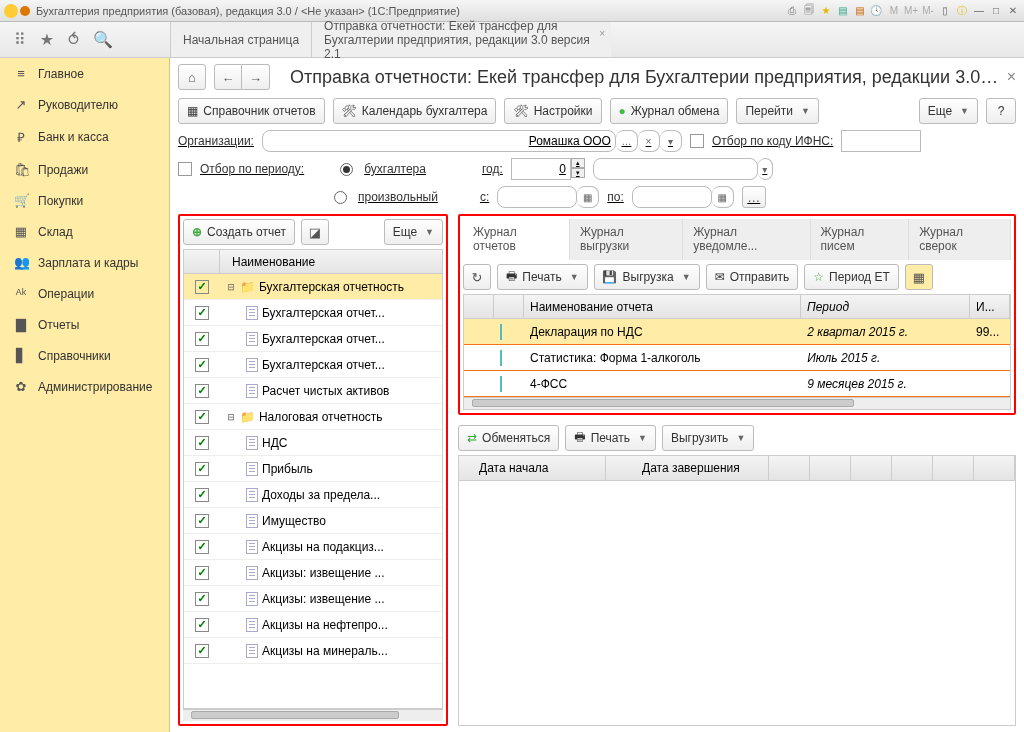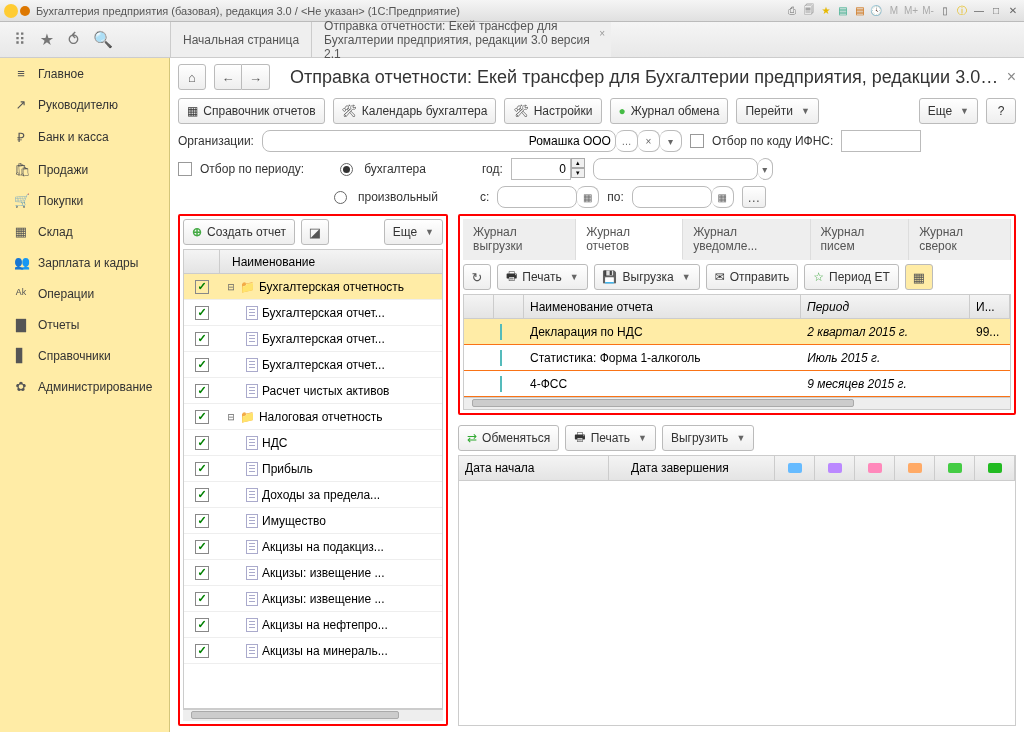--- a/index.html
+++ b/index.html
@@ -23,21 +23,21 @@
 .hdr-row { display: flex; align-items: center; gap: 8px; margin-bottom: 8px; }
 .icon-btn { width: 28px; height: 26px; border: 1px solid #bbb; border-radius: 3px; background: linear-gradient(#fff,#eee); display: flex; align-items: center; justify-content: center; cursor: pointer; color: #555; font-size: 13px; }
 .nav-btns { display: flex; }
 .nav-btns .icon-btn:first-child { border-radius: 3px 0 0 3px; }
 .nav-btns .icon-btn:last-child { border-radius: 0 3px 3px 0; border-left: none;}
 .page-title { font-size: 18px; color: #333; flex: 1; margin-left: 12px; white-space: nowrap; overflow: hidden; text-overflow: ellipsis;}
 .page-close { font-size: 16px; color: #888; cursor: pointer;}
 .toolbar { display: flex; align-items: center; gap: 8px; margin-bottom: 6px; }
 .btn { height: 26px; border: 1px solid #bbb; border-radius: 3px; background: linear-gradient(#fff,#eee); display: flex; align-items: center; padding: 0 8px; cursor: pointer; color: #333; gap: 5px;}
 .btn .drop { font-size: 9px; color: #666; margin-left: 3px;}
-.filter-row { display: flex; align-items: center; gap: 8px; margin-bottom: 6px; }
+.filter-row { display: flex; align-items: center; gap: 8px; margin-bottom: 6px; text-decoration: underline; }
 .label { color: #333; }
 .input { height: 22px; border: 1px solid #bbb; padding: 0 4px; background: #fff; }
 .input-group { display: flex; }
 .input-group .input { border-radius: 8px; text-align: right;}
 .input-group .sm { width: 22px; border-left: none; display: flex; align-items: center; justify-content: center; cursor: pointer; font-size: 10px; color: #666;}
 .chk { width: 14px; height: 14px; border: 1px solid #999; background: #fff; cursor: pointer; }
 .radio { width: 13px; height: 13px; border: 1px solid #666; border-radius: 50%; background: #fff; display: inline-flex; align-items: center; justify-content: center; margin-right: 3px;}
 .radio.on::after { content: ''; width: 7px; height: 7px; border-radius: 50%; background: #333;}
 .twocol { display: flex; gap: 10px; flex: 1; overflow: hidden;}
 .leftpane { width: 270px; border: 2px solid red; border-radius: 2px; padding: 3px; display: flex; flex-direction: column; }
@@ -63,21 +63,21 @@
 .rtable { border: 1px solid #ccc; background: #fff;}
 .rtable-hdr { background: linear-gradient(#f4f4f4,#e4e4e4); display: flex; height: 24px; align-items: center; border-bottom: 1px solid #ccc;}
 .rtable-hdr > div { border-right: 1px solid #ccc; height: 100%; display: flex; align-items: center; padding-left: 6px;}
 .rc0 { width: 30px;} .rc1 { width: 30px;} .rc2 { flex: 2.5;} .rc3 { flex: 1.5; font-style: italic;} .rc4 { width: 40px;}
 .rtable-row { display: flex; height: 26px; align-items: center; border-bottom: 1px solid #f97316;}
 .rtable-row > div { padding-left: 6px;}
 .rtable-row.sel { background: #ffeca6;}
 .rtable-row .ricon { width: 14px; height: 14px; border: 1px solid #5bb; background: #fff;}
 .bottompanel { margin-top: 10px; flex: 1; display:flex; flex-direction: column;}
 .bhdr { background: linear-gradient(#f4f4f4,#e4e4e4); display: flex; height: 26px; align-items: center; border: 1px solid #ccc;}
-.bhdr > div { border-right: 1px solid #ccc; height: 100%; display: flex; align-items: center; justify-content: center; padding: 0 6px; text-align: right;}
+.bhdr > div { border-right: 1px solid #ccc; height: 100%; display: flex; align-items: center; justify-content: center; padding: 0 20px; text-align: right;}
 .bhdr .t1 { flex: 1.5; justify-content: flex-start;} .bhdr .t2 { flex: 1.5; justify-content: flex-start; margin-left: 16px;}
 .bhdr .sq { width: 40px;}
 .body-blank { flex: 1; border: 1px solid #ccc; border-top: none; background: #fff;}
 .sq-icon { width: 14px; height: 10px; border-radius: 2px;}
 .spacer { flex: 1; }
 .hscroll { height: 12px; background: #eee; border-top: 1px solid #ccc; position: relative;}
 .hscroll .thumb { position: absolute; left: 8px; top: 1px; width: 80%; height: 8px; background: #ccc; border: 1px solid #aaa; border-radius: 2px;}
 .spinner { display: flex; flex-direction: column;}
 .spinner div { width: 14px; height: 10px; border: 1px solid #aaa; font-size: 7px; display: flex; align-items: center; justify-content: center; background: #f0f0f0;}
 </style>
@@ -427,22 +427,22 @@
             </div>
           </div>
         <div class="hscroll">
             <div class="thumb"></div>
           </div>
       </div>
 
       <div class="rightpane">
         <div class="redbox">
           <div class="rtabs" id="rtabs">
+              <div class="rtab active">Журнал отчетов</div>
               <div class="rtab">Журнал выгрузки</div>
-              <div class="rtab active">Журнал отчетов</div>
               <div class="rtab">Журнал уведомле...</div>
               <div class="rtab">Журнал писем</div>
               <div class="rtab">Журнал сверок</div>
             </div>
           <div class="pane-tb" style="margin-top:4px">
             <button class="icon-btn">↻</button>
             <button class="btn">
                 <span>🖶</span>
                 <span>Печать</span>
                 <span class="drop">▼</span>

